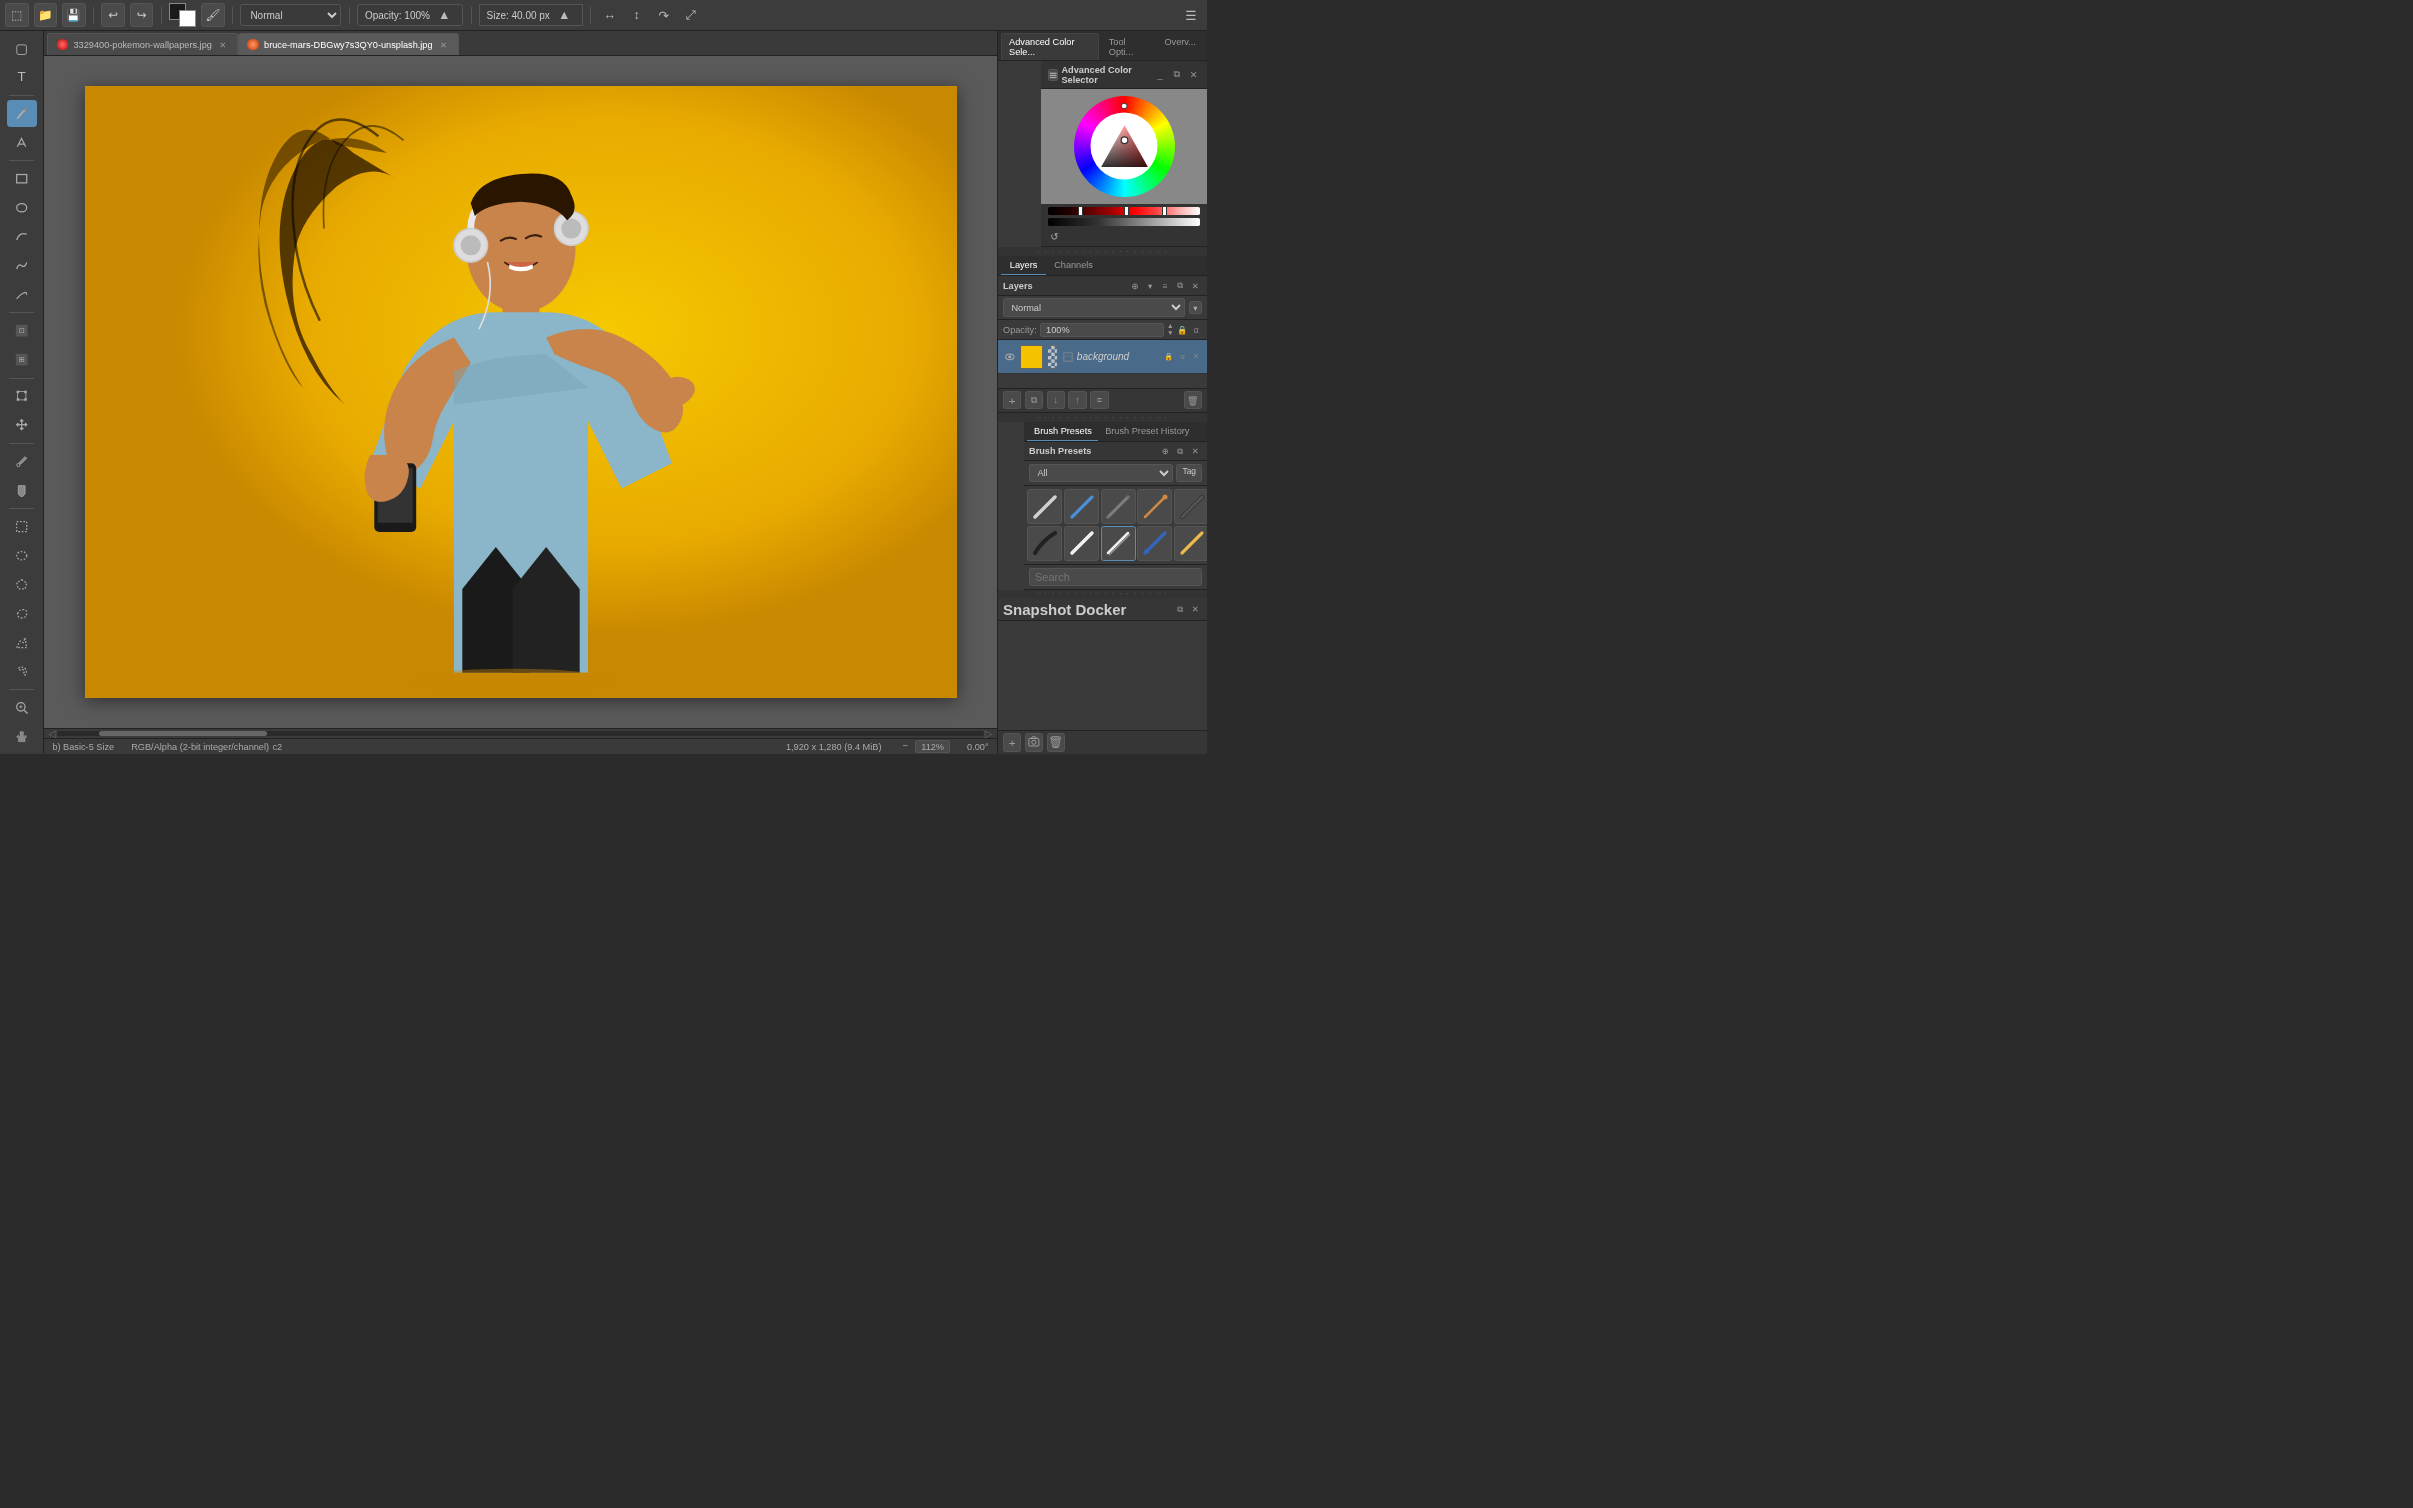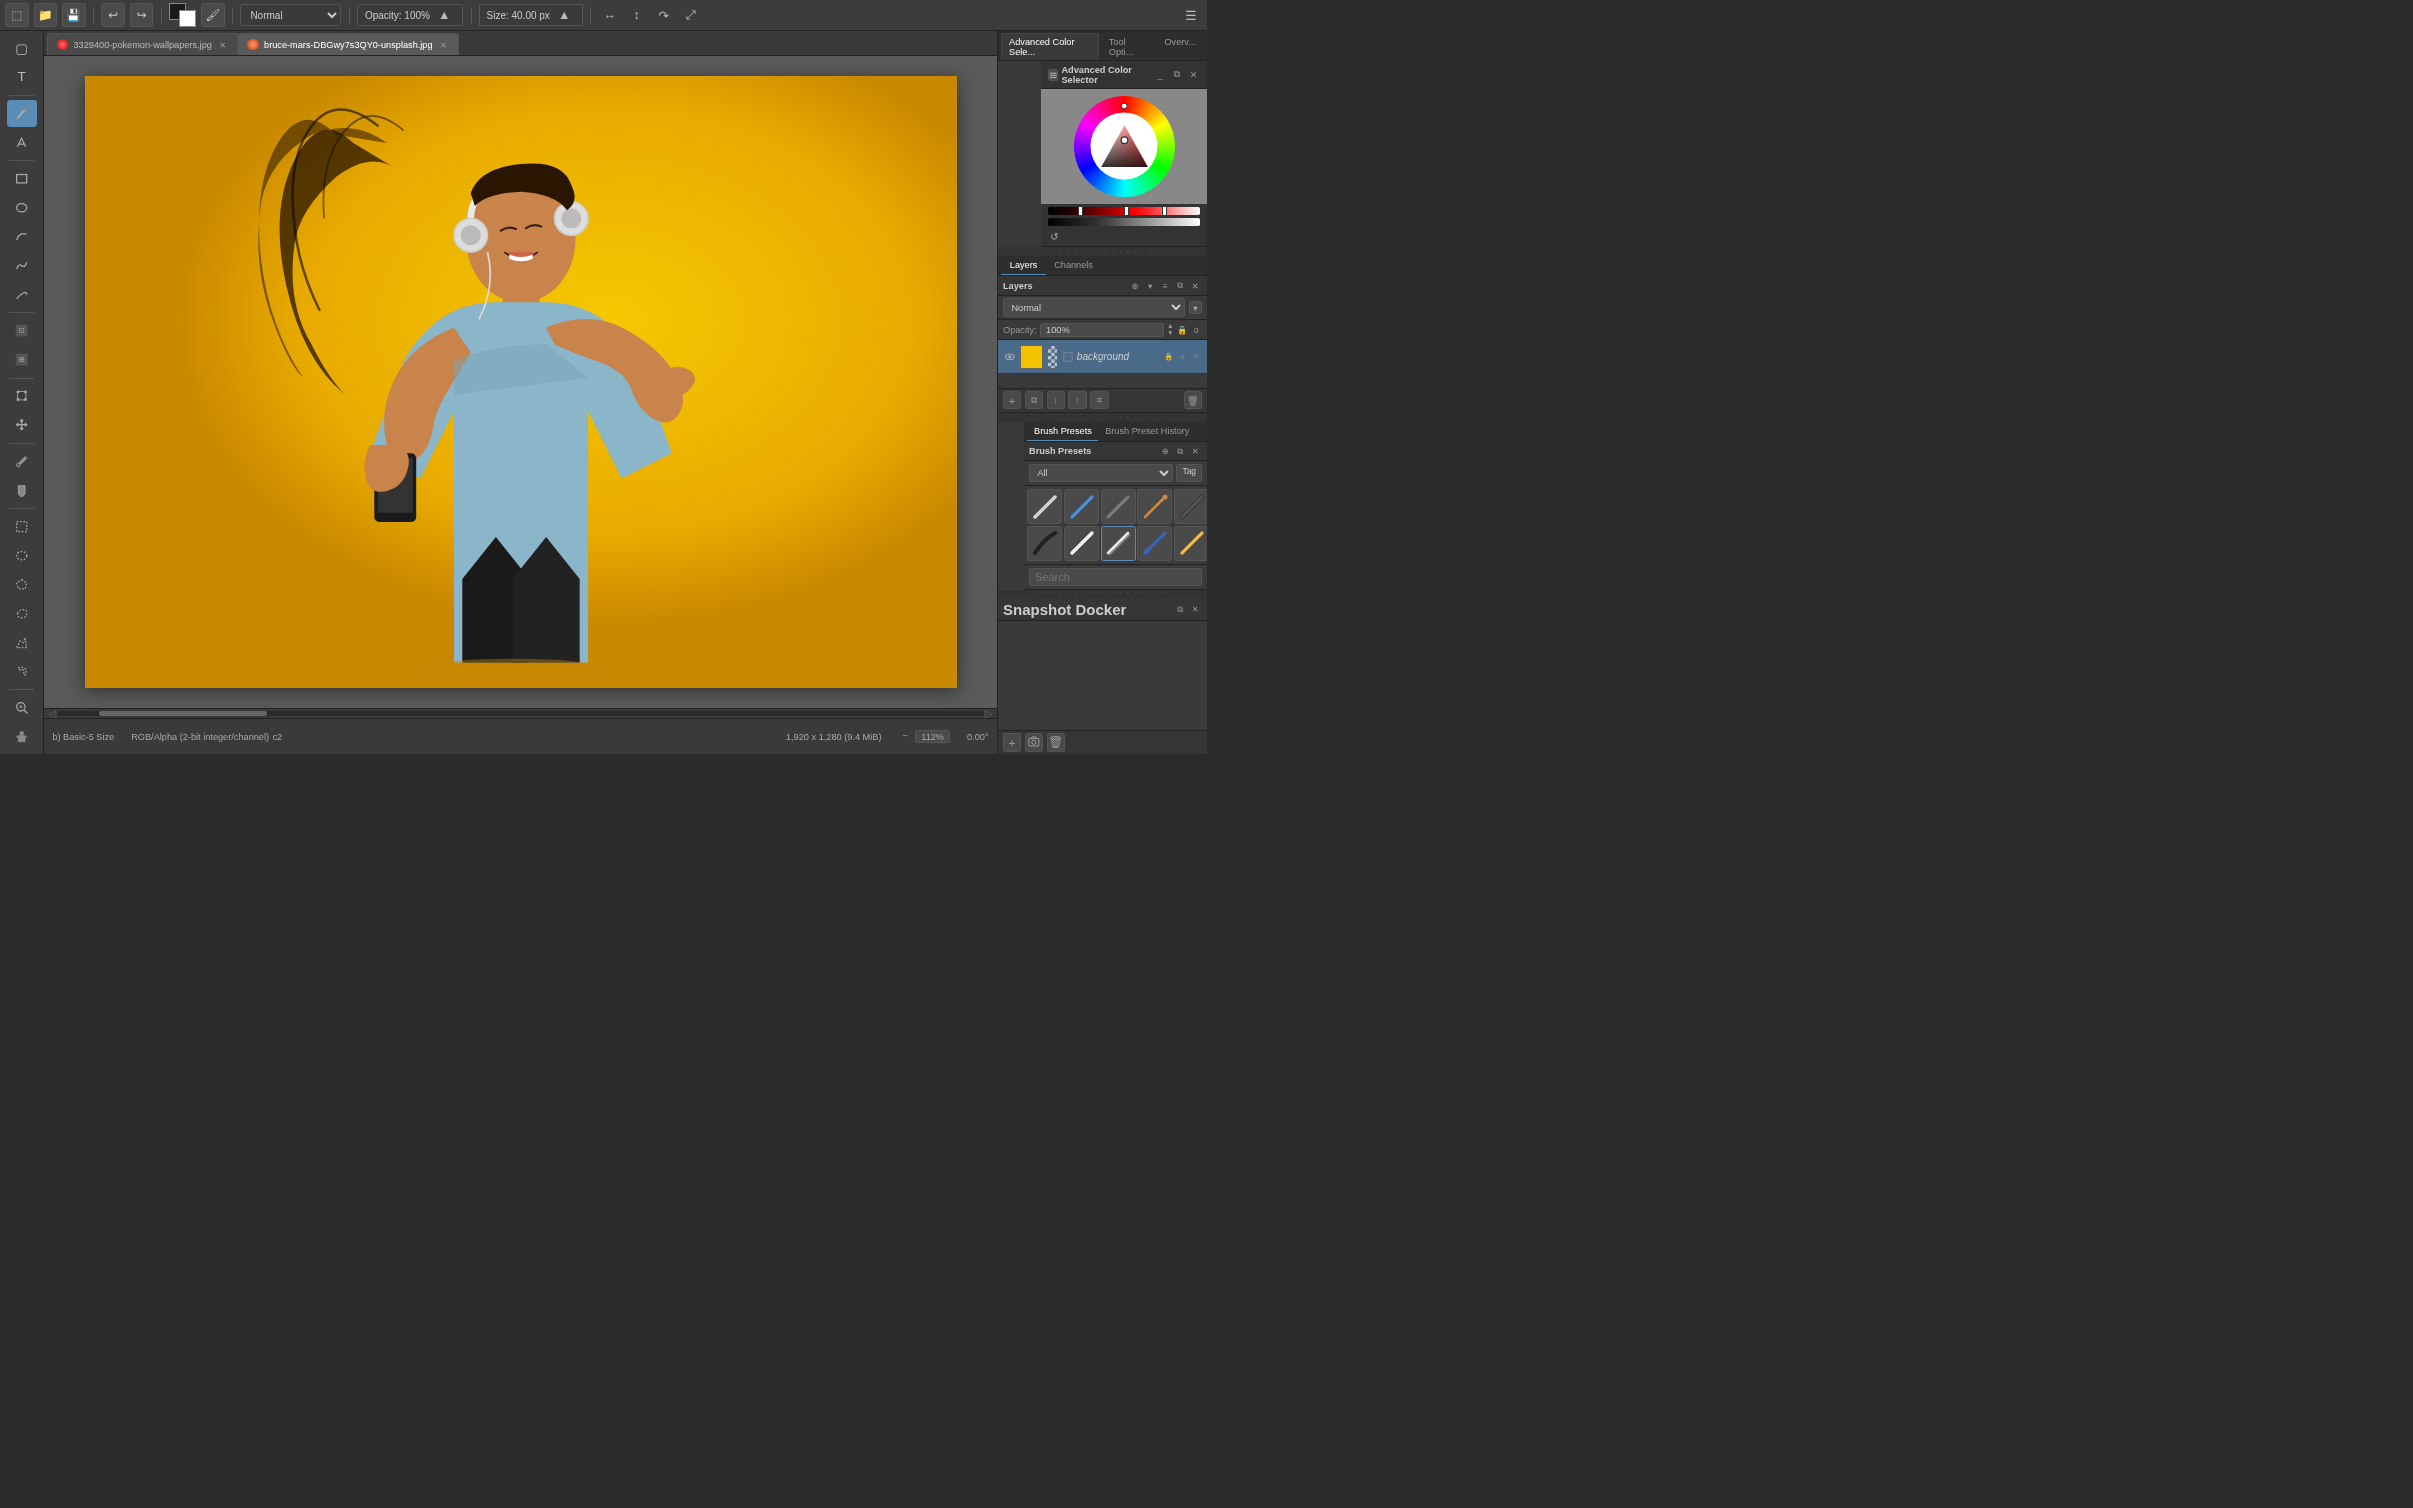--- a/index.html
+++ b/index.html
@@ -202,21 +202,21 @@
     .scrollbar-thumb-h {
       width: 168px; height: 5px;
       background: #666;
       border-radius: 2.5px;
       position: absolute;
       left: 42px;
     }
 
     
     .status-bar {
-      height: 36px;
+      height: 16px;
       background: #3a3a3a;
       border-top: 0.8px solid #222;
       display: flex;
       align-items: center;
       padding: 0 8.4px;
       gap: 17px;
       font-size: 9.2px;
       color: #aaa;
       flex-shrink: 0;
     }

